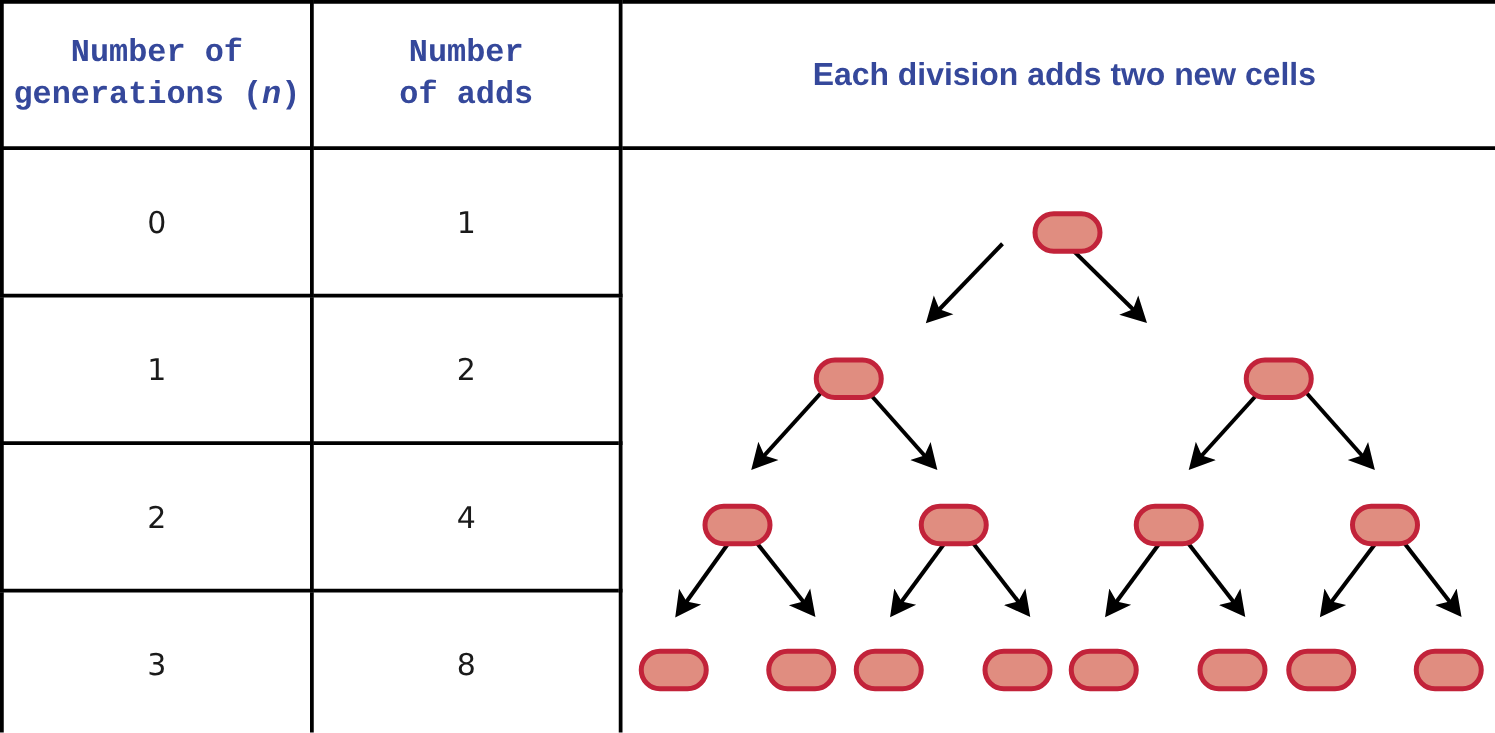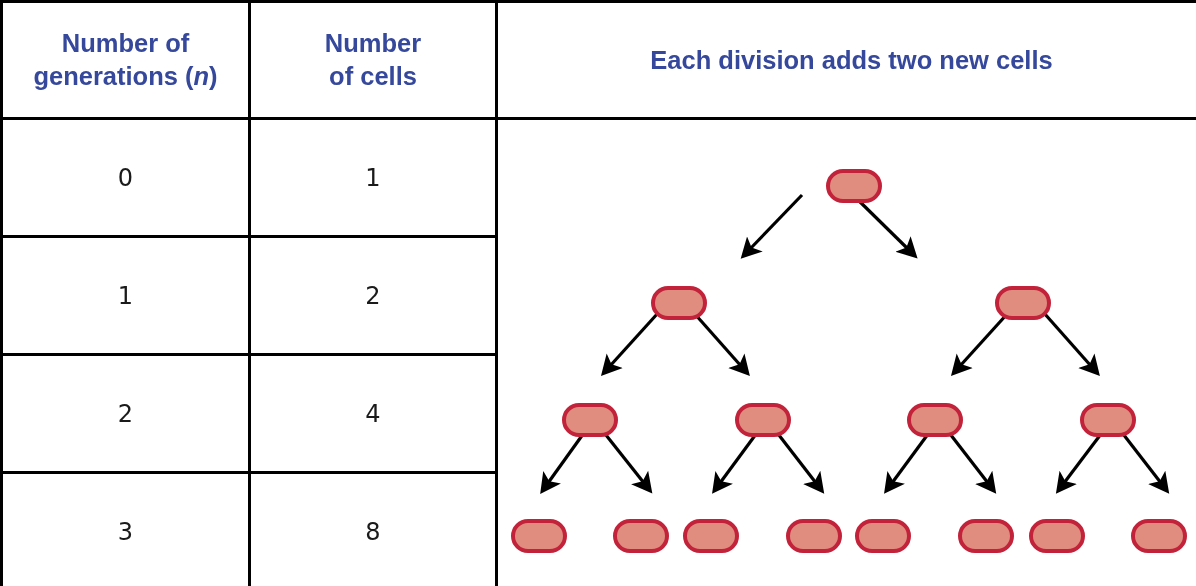--- a/index.html
+++ b/index.html
@@ -36,21 +36,21 @@
   td.col-cnt  { width: 244px; }
   td.col-dia  { width: 707px; }
 
   .hdr {
     background: #d6b184;
     text-align: center;
     font-weight: bold;
     color: #35489b;
     line-height: 1.28;
   }
-  .hdr-small { font-size: 25.5px; }
+  .hdr-small { font-size: 25.5px; font-family: Liberation Mono, monospace; }
   .hdr-wide  { font-size: 25.5px; }
   .hdr em { font-style: italic; }
 
   .row-h { height: 117px; }
   .cellnum {
     text-align: center;
     font-size: 24px;
     color: #1a1a1a;
     font-family: "DejaVu Sans", sans-serif;
     font-weight: 400;
@@ -88,21 +88,21 @@
 <div id="root">
   <table class="grid">
     <tbody>
       <tr class="row-h">
         <td class="col-gen hdr hdr-small">
           <div>Number of</div>
           <div><span>generations (</span><em>n</em><span>)</span></div>
         </td>
         <td class="col-cnt hdr hdr-small">
           <div>Number</div>
-          <div>of cells</div>
+          <div>of adds</div>
         </td>
         <td class="col-dia hdr hdr-wide" rowspan="1">Each division adds two new cells</td>
       </tr>
 
       <tr class="row-h">
         <td class="cellnum">0</td>
         <td class="cellnum">1</td>
         <td class="diagram-cell" rowspan="4">
           <div class="diagram">
 

